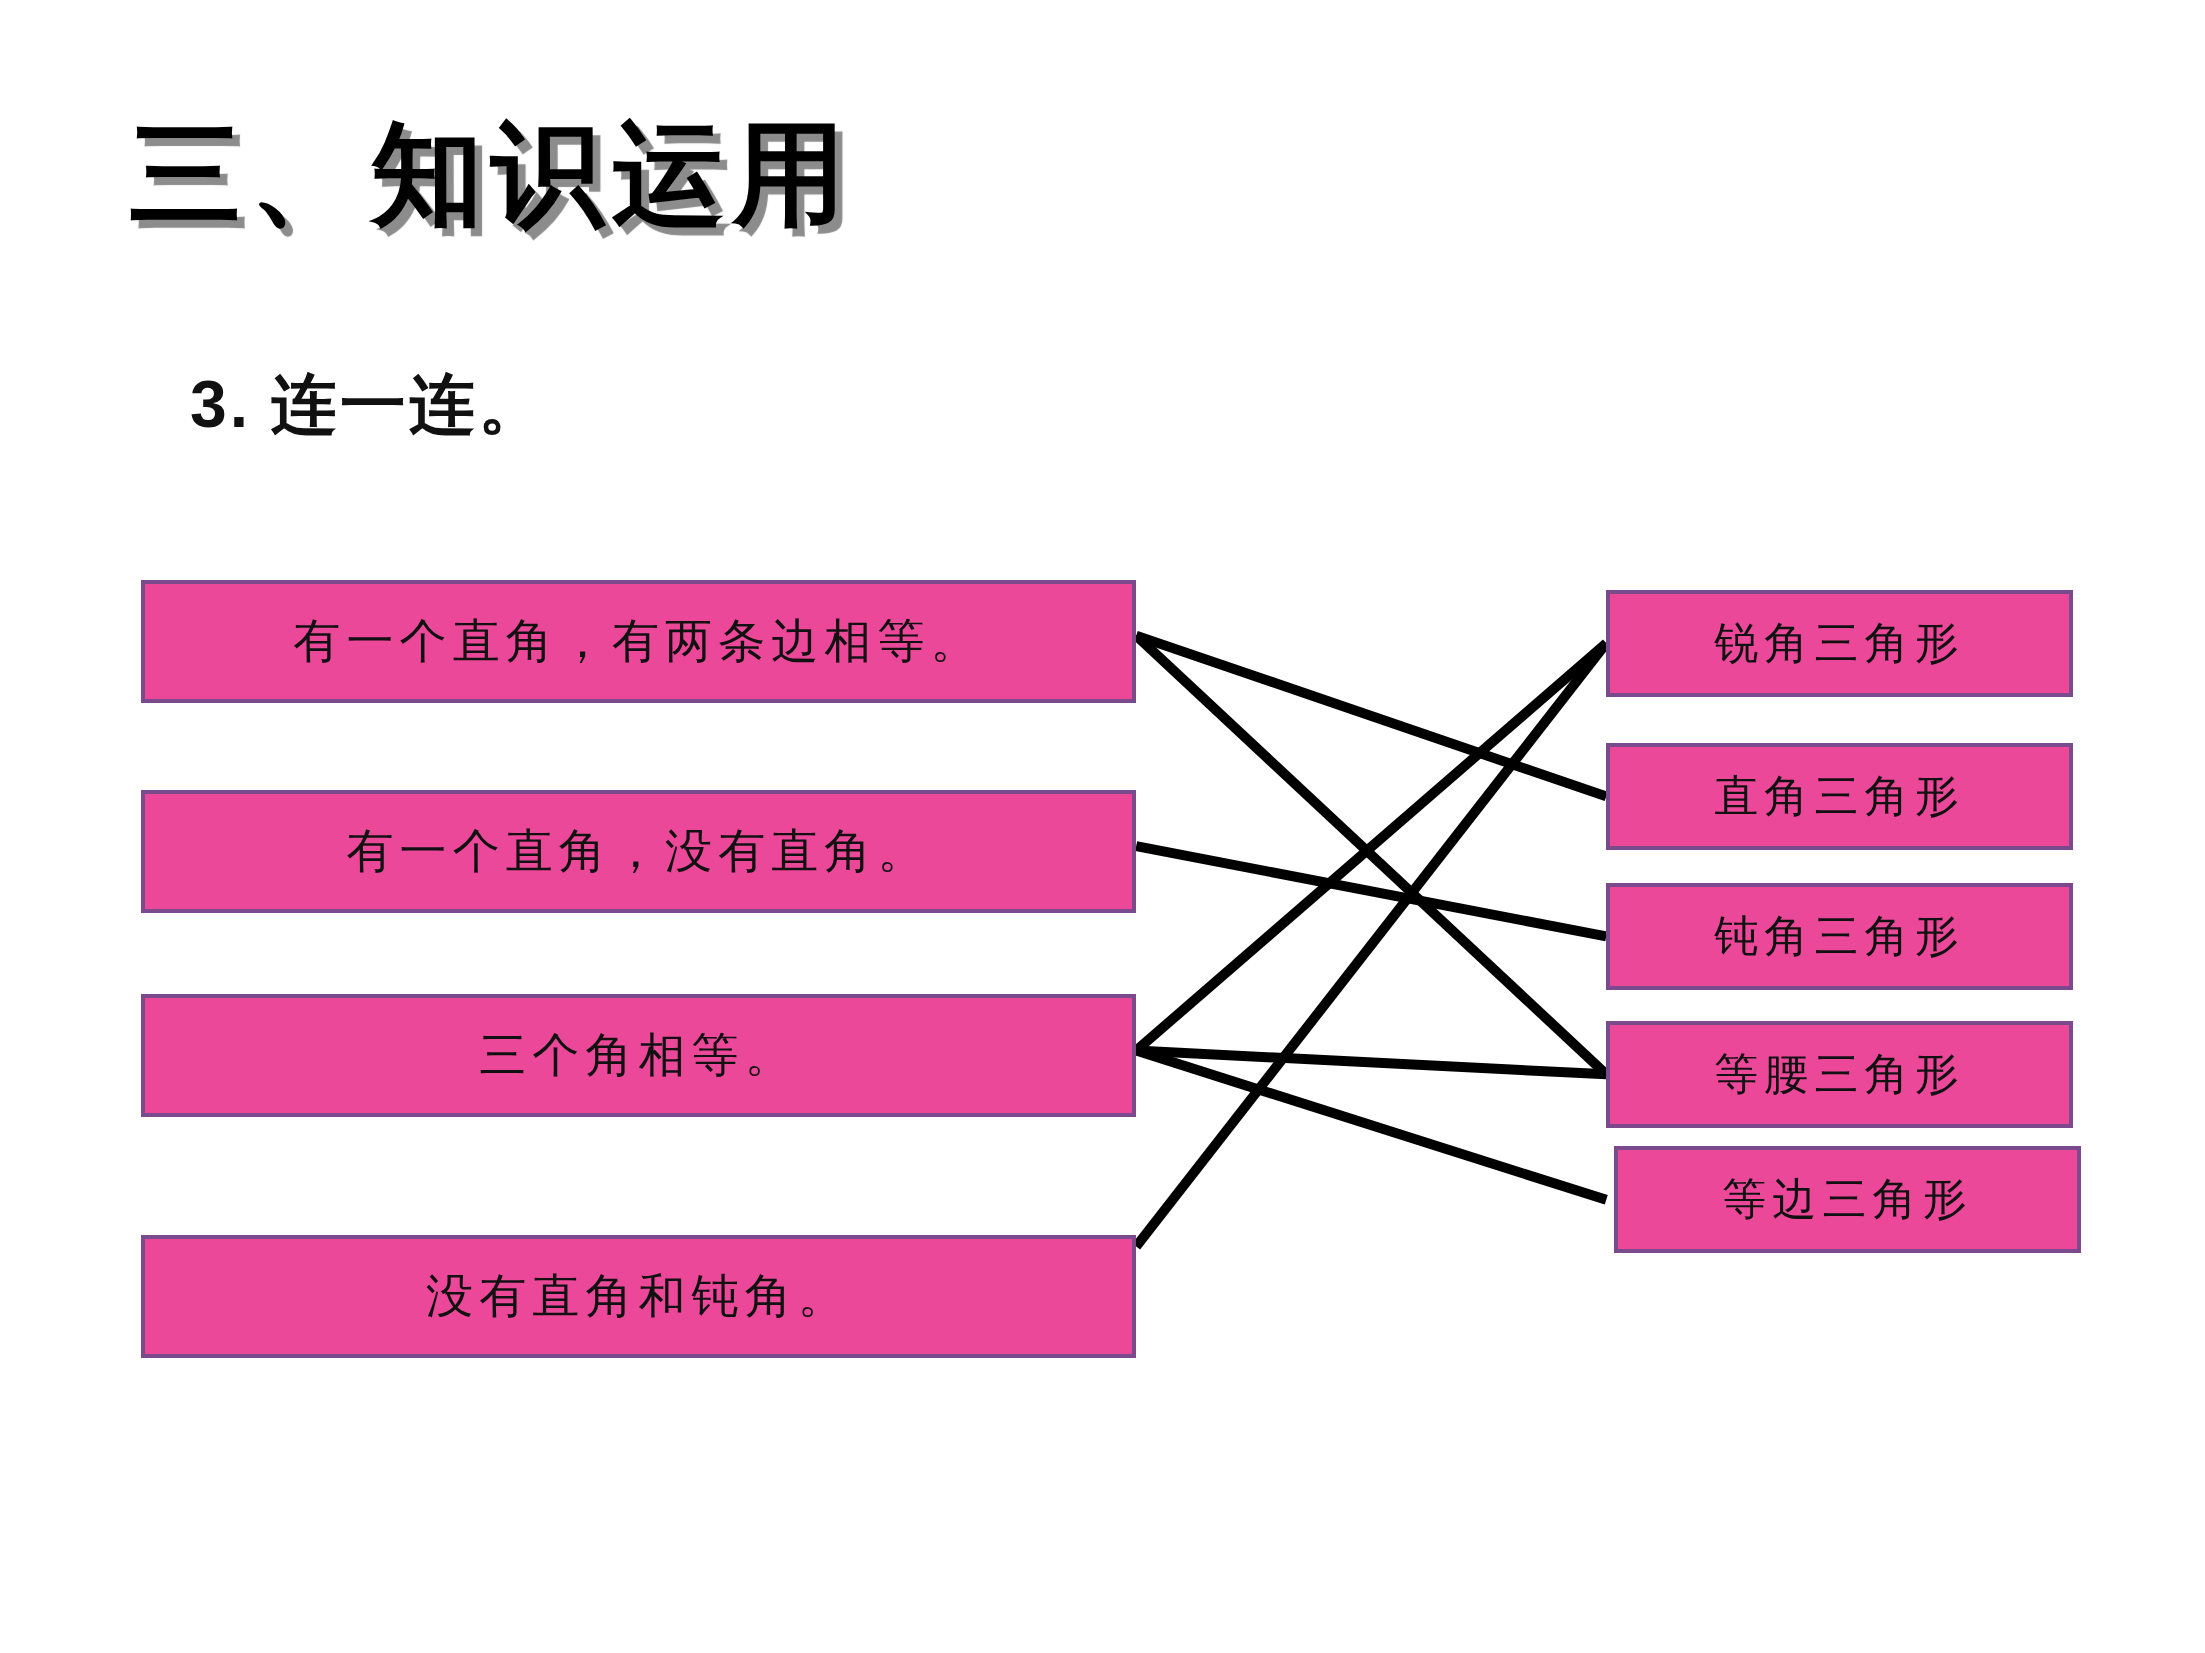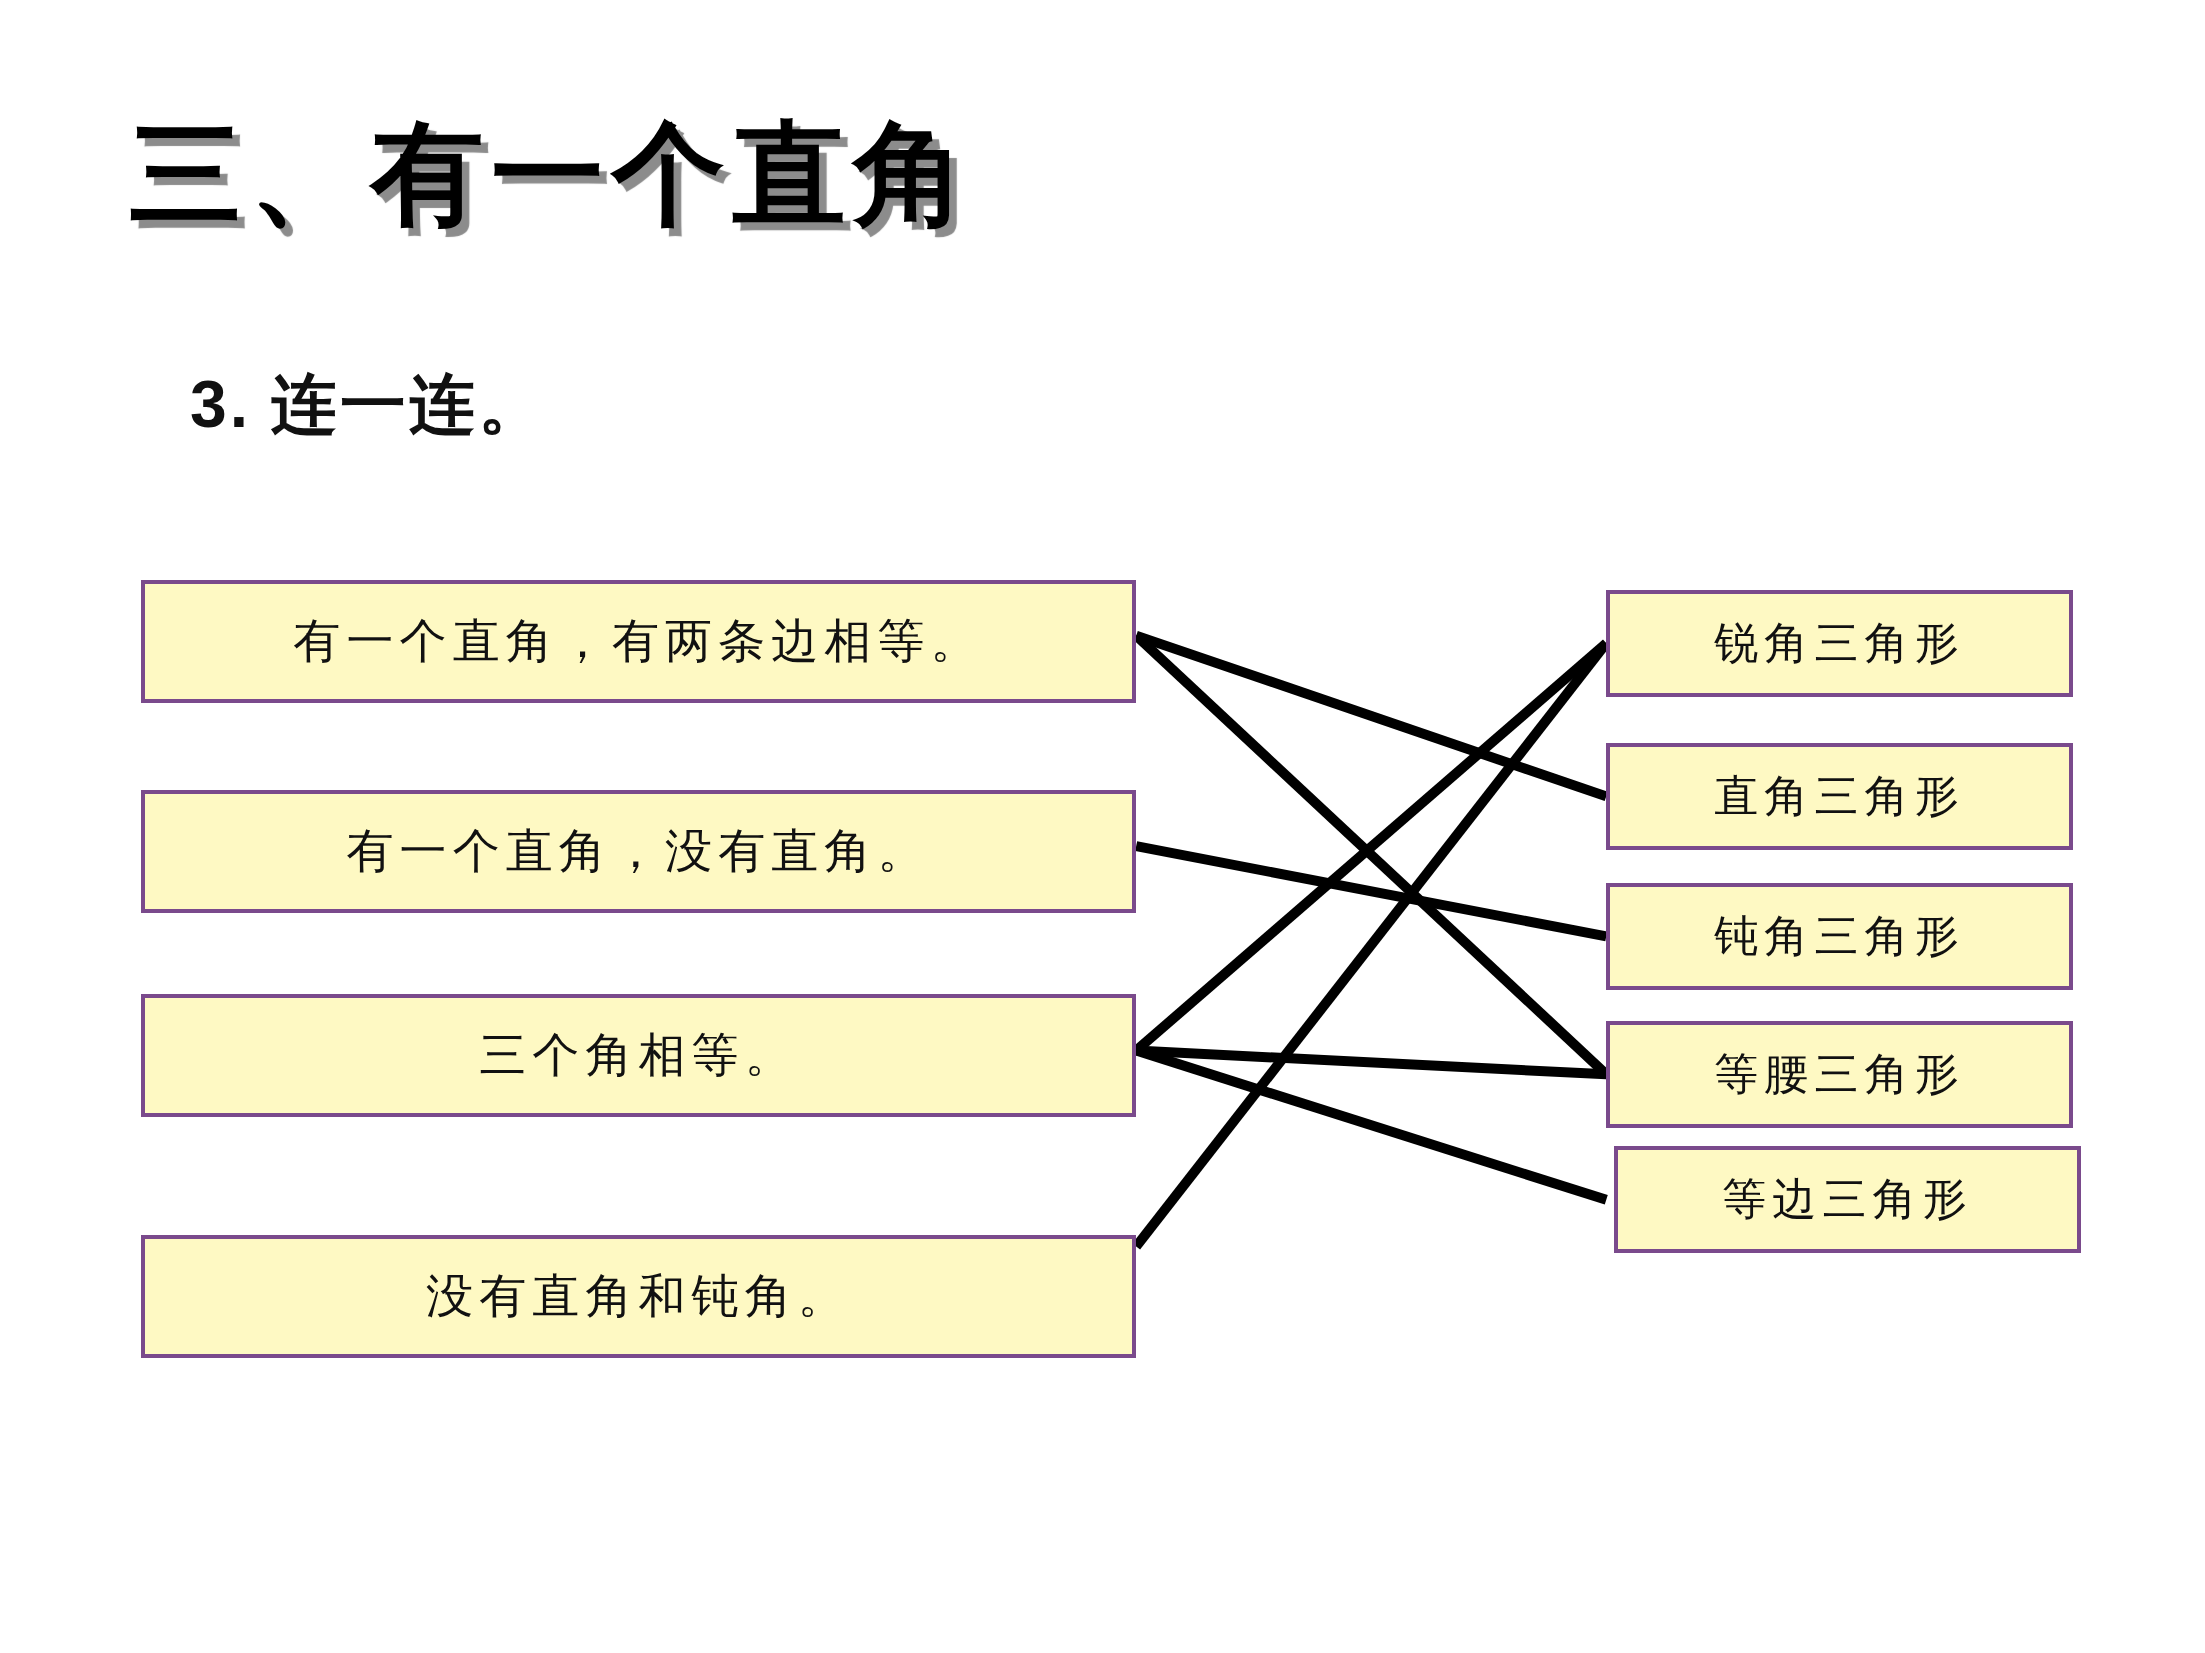--- a/index.html
+++ b/index.html
@@ -34,21 +34,21 @@
     white-space:nowrap;
   }
   .subhead .num{font-family:"Liberation Sans","DejaVu Sans",sans-serif;font-weight:700;}
 
   
   #match{position:absolute;left:0;top:0;width:2205px;height:1654px;}
 
   .cell{
     position:absolute;
     border:4.6px solid #7a4a8c;
-    background:#fef9c3;
+    background:#ec4899;
     box-sizing:border-box;
     display:flex;align-items:center;
     font-family:Liberation Serif, serif;
     color:#111;
     white-space:nowrap;
   }
   .left-cell{
     left:141px;width:995px;height:123px;
     justify-content:center;
     font-size:47px;
@@ -61,21 +61,21 @@
     letter-spacing:6.1px;
   }
 
   #lines{position:absolute;left:0;top:0;width:2205px;height:1654px;pointer-events:none;}
 </style>
 </head>
 <body>
 
 <div id="slide">
 
-  <div class="title">三、有一个直角</div>
+  <div class="title">三、知识运用</div>
 
   <div class="subhead">
     <span class="num">3.</span>
     <span>连一连。</span>
   </div>
 
   <div id="match">
 
     <svg id="lines" viewBox="0 0 2880 2160" xmlns="http://www.w3.org/2000/svg">
         <line x1="1484" y1="830" x2="2098" y2="1040" stroke="#000000" stroke-width="13" stroke-linecap="butt"></line>

